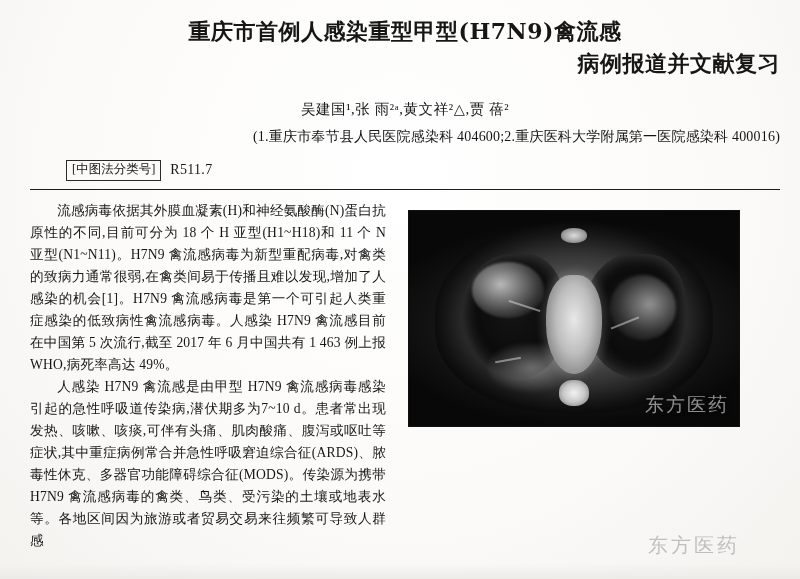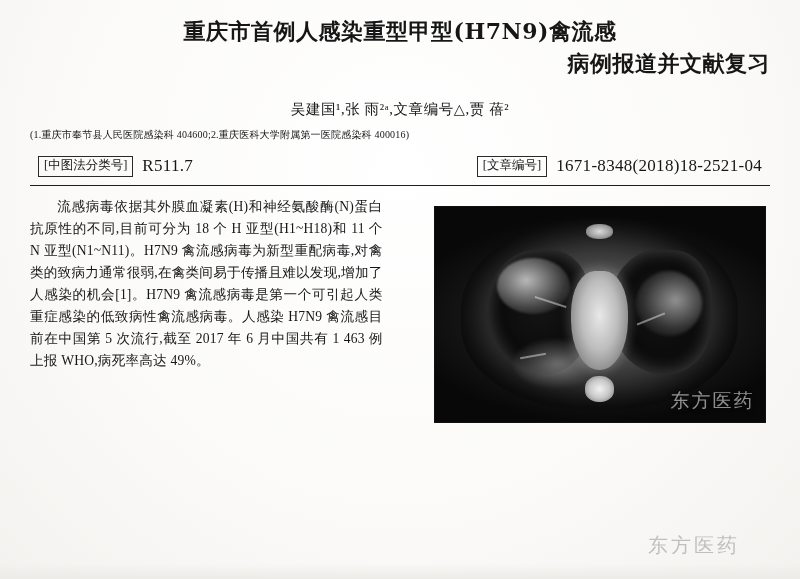--- a/index.html
+++ b/index.html
@@ -13,21 +13,21 @@
     font-family: "Liberation Serif", "DejaVu Serif", serif;
     color: #161616;
     overflow: hidden;
     position: relative;
   }
   .page {
     position: relative;
     width: 800px;
     height: 579px;
     box-sizing: border-box;
-    padding: 14px 30px 0 30px;
+    padding: 14px 20px 0 30px;
     background:
       radial-gradient(ellipse at 50% 30%, #ffffff 0%, #fbfaf8 60%, #f4f2ef 100%);
   }
   .title {
     text-align: center;
     font-size: 22px;
     font-weight: bold;
     line-height: 1.45;
     letter-spacing: 0.5px;
     margin: 2px 0 0 0;
@@ -37,22 +37,22 @@
     display: block;
     text-align: right;
   }
   .authors {
     text-align: center;
     font-size: 14.5px;
     margin-top: 20px;
     letter-spacing: 0.6px;
   }
   .affil {
-    text-align: left;
-    font-size: 10px;
+    text-align: right;
+    font-size: 14px;
     margin-top: 9px;
     letter-spacing: 0.2px;
   }
   .meta-row {
     display: flex;
     justify-content: space-between;
     align-items: center;
     margin: 14px 8px 0 8px;
     font-size: 12.5px;
   }
@@ -60,35 +60,36 @@
     display: flex;
     align-items: center;
     white-space: nowrap;
   }
   .meta-label {
     border: 1px solid #2a2a2a;
     padding: 2px 5px 3px 5px;
     margin-right: 9px;
     font-size: 12.5px;
     line-height: 1.1;
+    margin-left: 28px;
   }
   .meta-value {
     font-family: "Liberation Serif", serif;
-    font-size: 17px;
+    font-size: 14px;
     letter-spacing: 0.3px;
   }
   .rule {
     height: 1px;
     background: #1d1d1d;
     margin: 8px 0 0 0;
   }
   .columns {
     display: flex;
     margin-top: 10px;
-    gap: 35px;
+    gap: 6px;
   }
   .col {
     width: 356px;
     font-size: 13.6px;
     line-height: 1.62;
     text-align: justify;
     letter-spacing: 0.2px;
   }
   .col p {
     margin: 0;
@@ -235,41 +236,38 @@
 </head>
 <body>
 
 <div class="page">
 
   <div class="title">
     <span>重庆市首例人感染重型甲型(H7N9)禽流感</span>
     <span class="line2">病例报道并文献复习</span>
   </div>
 
-  <div class="authors">吴建国¹,张  雨²ᵃ,文章编号△,贾  蓓²</div>
+  <div class="authors">吴建国¹,张  雨²ᵃ,黄文祥²△,贾  蓓²</div>
 
   <div class="affil">(1.重庆市奉节县人民医院感染科  404600;2.重庆医科大学附属第一医院感染科  400016)</div>
 
   <div class="meta-row">
     <div class="meta-item">
       <span class="meta-label">[中图法分类号]</span>
       <span class="meta-value">R511.7</span>
     </div>
-    <div class="meta-item">
-      <span class="meta-label">[文章编号]</span>
-      <span class="meta-value">1671-8348(2018)18-2521-04</span>
-    </div>
   </div>
 
   <div class="rule"></div>
 
   <div class="columns">
 
     <div class="col">
       <p>流感病毒依据其外膜血凝素(H)和神经氨酸酶(N)蛋白抗原性的不同,目前可分为 18 个 H 亚型(H1~H18)和 11 个 N 亚型(N1~N11)。H7N9 禽流感病毒为新型重配病毒,对禽类的致病力通常很弱,在禽类间易于传播且难以发现,增加了人感染的机会[1]。H7N9 禽流感病毒是第一个可引起人类重症感染的低致病性禽流感病毒。人感染 H7N9 禽流感目前在中国第 5 次流行,截至 2017 年 6 月中国共有 1 463 例上报 WHO,病死率高达 49%。</p>
+      <p>人感染 H7N9 禽流感是由甲型 H7N9 禽流感病毒感染引起的急性呼吸道传染病,潜伏期多为7~10 d。患者常出现发热、咳嗽、咳痰,可伴有头痛、肌肉酸痛、腹泻或呕吐等症状,其中重症病例常合并急性呼吸窘迫综合征(ARDS)、脓毒性休克、多器官功能障碍综合征(MODS)。传染源为携带 H7N9 禽流感病毒的禽类、鸟类、受污染的土壤或地表水等。各地区间因为旅游或者贸易交易来往频繁可导致人群感</p>
     </div>
 
     <div class="col">
 
       <div class="figure">
         <div class="ct">
           <div class="body"></div>
           <div class="lung left"></div>
           <div class="lung right"></div>
           <div class="opacity1"></div>

